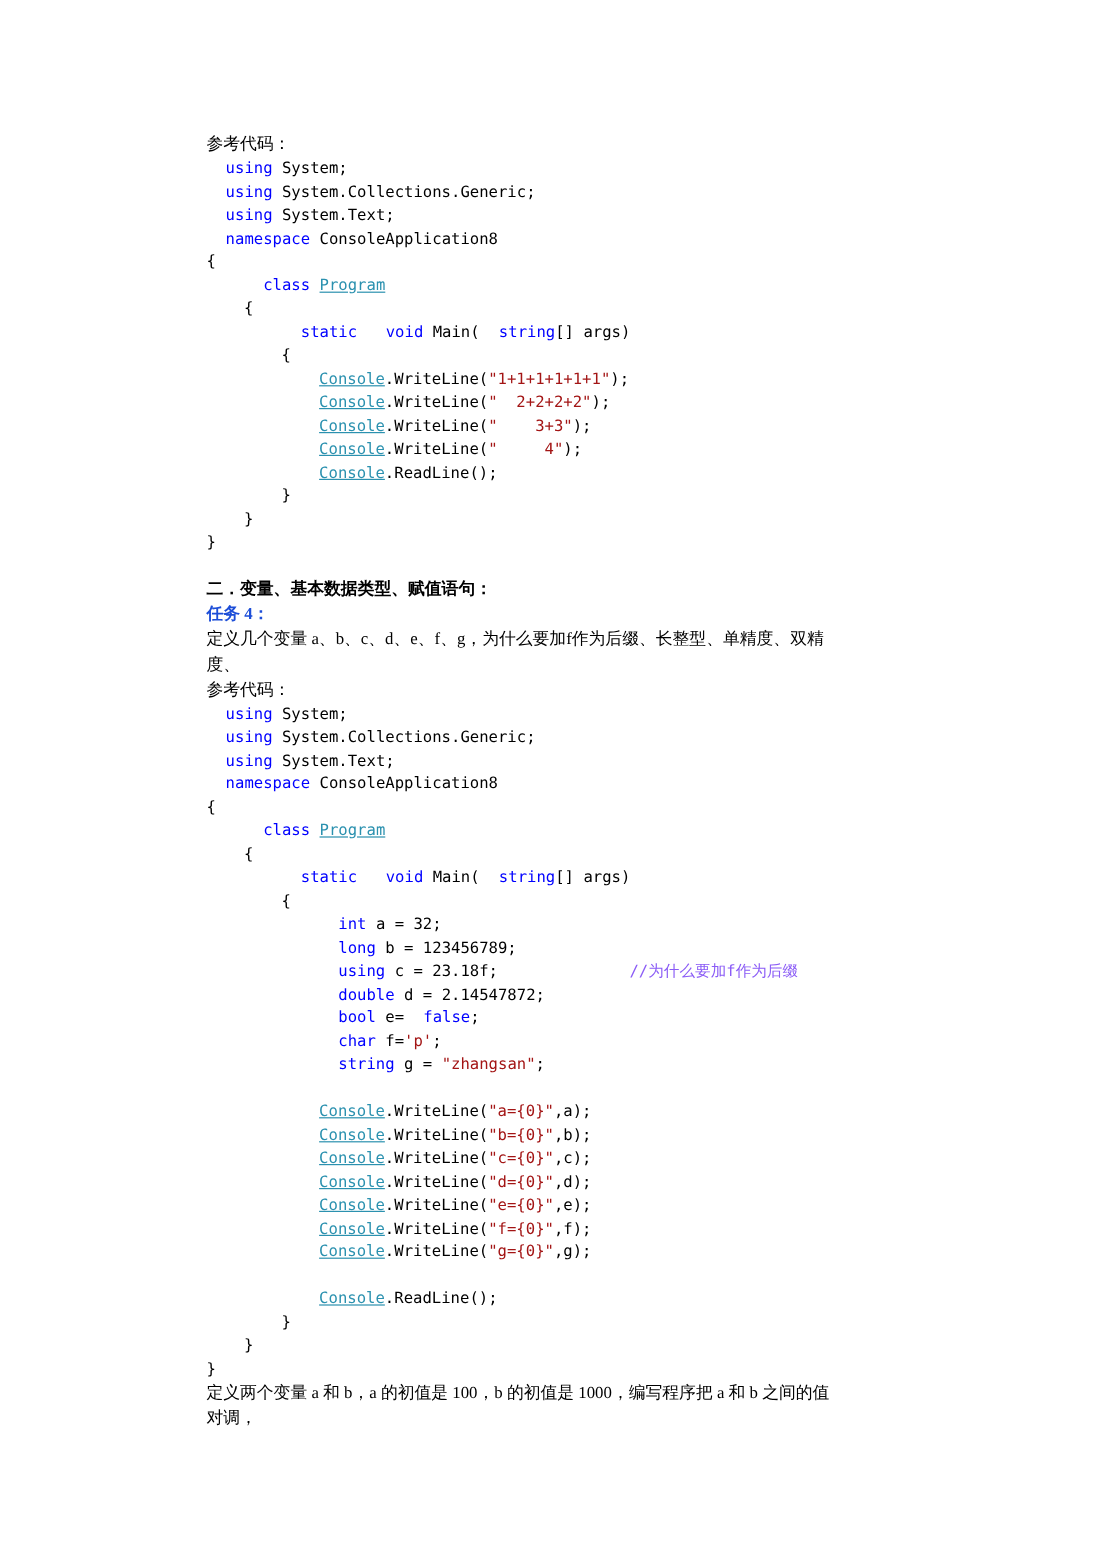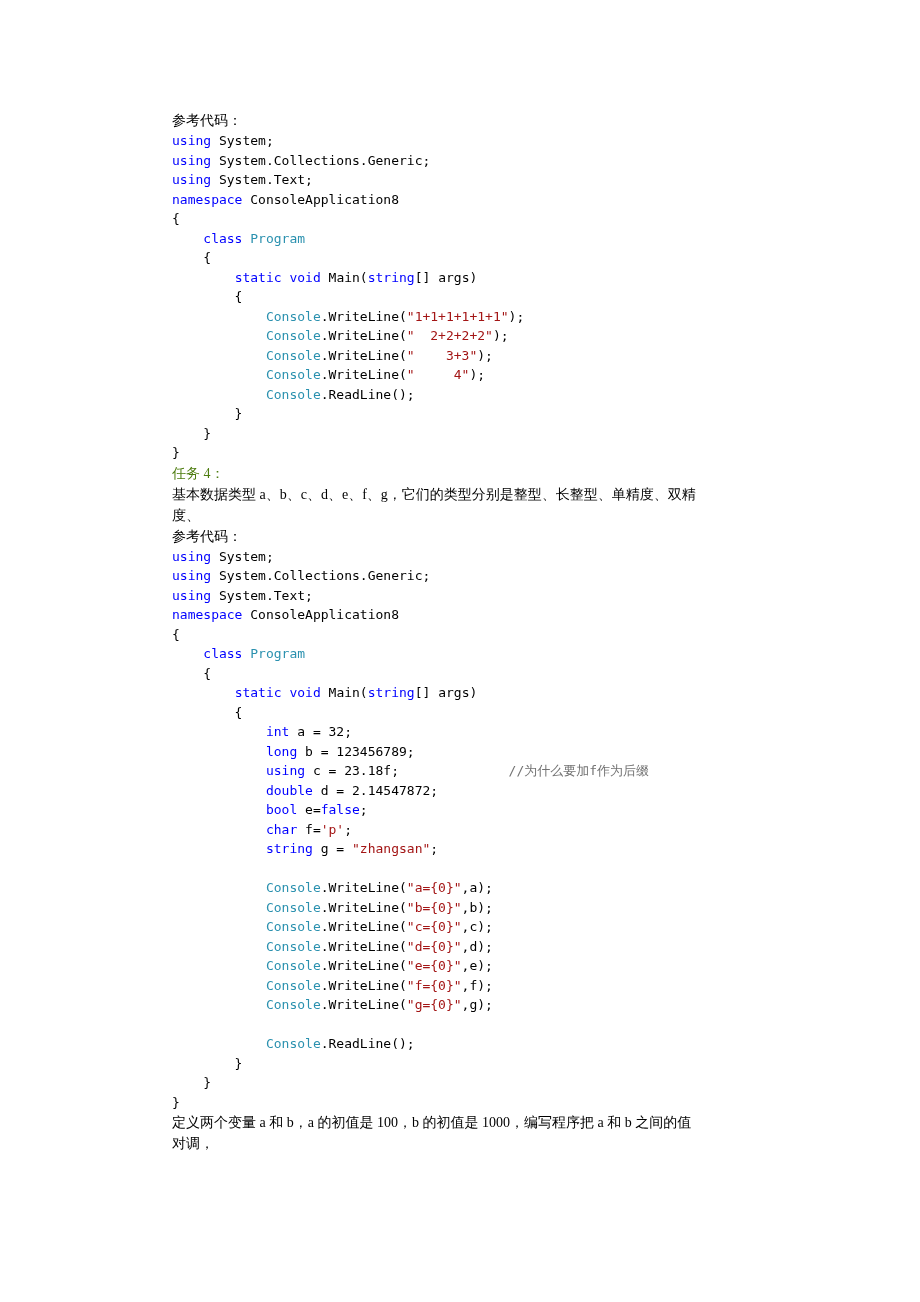--- a/index.html
+++ b/index.html
@@ -23,34 +23,34 @@
     color: #000;
   }
   .section-heading {
     font-size: 14px;
     font-weight: bold;
     color: #000;
     margin-top: 18px;
   }
   .task-label {
     font-size: 14px;
-    font-weight: normal;
-    color: #4d7c0f;
+    font-weight: bold;
+    color: #1d4ed8;
   }
   .code {
     font-family: "SimSun", "宋体", monospace;
     font-size: 13px;
     line-height: 1.5;
     white-space: pre;
     margin: 0;
   }
-  .kw   { color: #0000ff; }   
-  .type { color: #2b91af; }   
+  .kw   { color: #0000ff; margin-left: 16px; }   
+  .type { color: #2b91af; text-decoration: underline; }   
   .str  { color: #a31515; }   
-  .com  { color: #737373; }   
+  .com  { color: #8b5cf6; }   
 </style>
 </head>
 <body>
 
 <div class="page">
 
   <div class="normal-text">参考代码：</div>
 
   <div class="code"><span class="kw">using</span><span> System;</span>
 <span class="kw">using</span><span> System.Collections.Generic;</span>
@@ -63,23 +63,24 @@
         {
             <span class="type">Console</span><span>.WriteLine(</span><span class="str">"1+1+1+1+1+1"</span><span>);</span>
             <span class="type">Console</span><span>.WriteLine(</span><span class="str">"  2+2+2+2"</span><span>);</span>
             <span class="type">Console</span><span>.WriteLine(</span><span class="str">"    3+3"</span><span>);</span>
             <span class="type">Console</span><span>.WriteLine(</span><span class="str">"     4"</span><span>);</span>
             <span class="type">Console</span><span>.ReadLine();</span>
         }
     }
 }</div>
 
+  <div class="section-heading">二．变量、基本数据类型、赋值语句：</div>
 
   <div class="task-label">任务 4：</div>
-  <div class="normal-text">基本数据类型 a、b、c、d、e、f、g，它们的类型分别是整型、长整型、单精度、双精度、</div>
+  <div class="normal-text">定义几个变量 a、b、c、d、e、f、g，为什么要加f作为后缀、长整型、单精度、双精度、</div>
   <div class="normal-text">参考代码：</div>
 
   <div class="code"><span class="kw">using</span><span> System;</span>
 <span class="kw">using</span><span> System.Collections.Generic;</span>
 <span class="kw">using</span><span> System.Text;</span>
 <span class="kw">namespace</span><span> ConsoleApplication8</span>
 {
     <span class="kw">class</span> <span class="type">Program</span>
     {
         <span class="kw">static</span> <span class="kw">void</span><span> Main(</span><span class="kw">string</span><span>[] args)</span>

